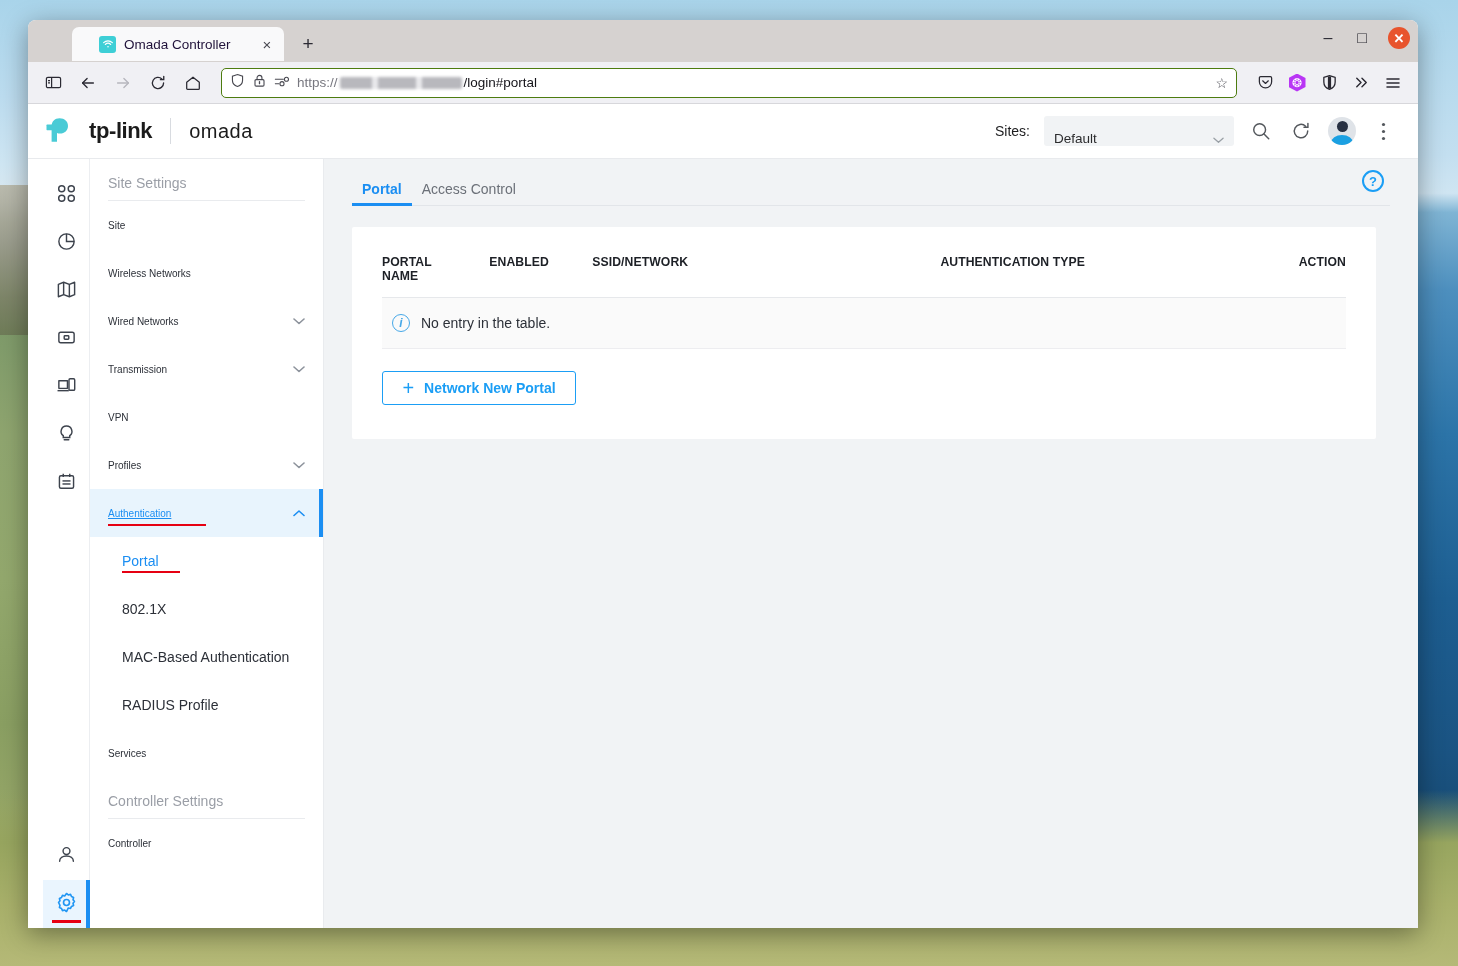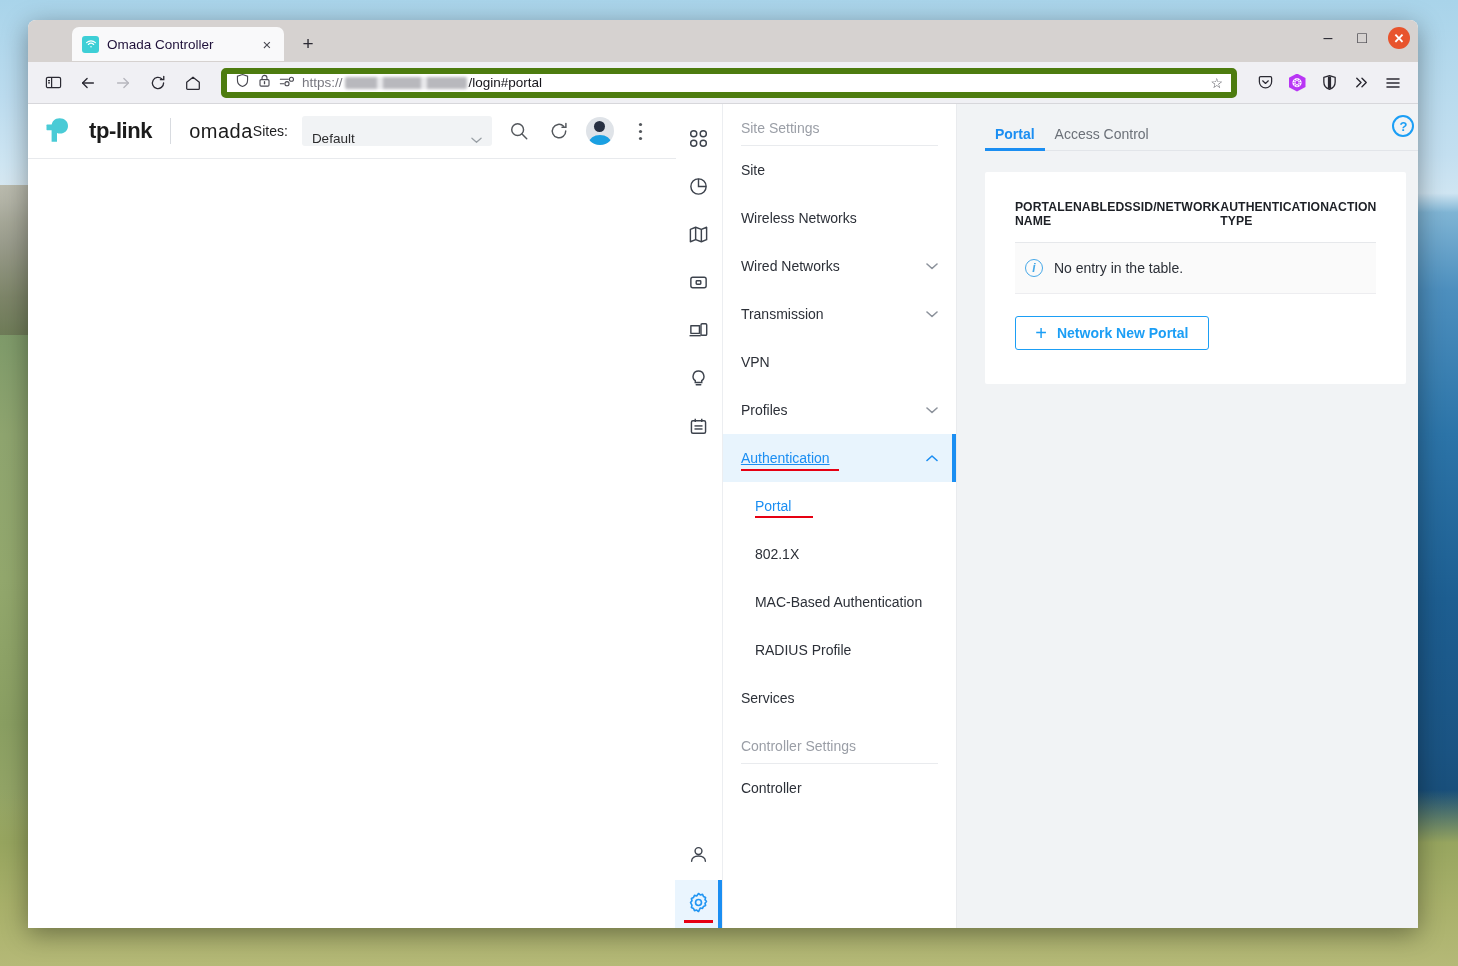--- a/index.html
+++ b/index.html
@@ -52,21 +52,21 @@
 
   
   .tabstrip {
     height: 42px; background: #d6d2d0;
     display: flex; align-items: flex-end; padding: 0 6px;
     position: relative; flex: none;
   }
   .tab {
     height: 34px; width: 212px; background: #f9f9fa;
     border-radius: 7px 7px 0 0; display: flex; align-items: center;
-    padding: 0 8px 0 10px; gap: 8px; margin-left: 38px; margin-bottom: 1px;
+    padding: 0 8px 0 27px; gap: 8px; margin-left: 38px; margin-bottom: 1px;
   }
   .tab-favicon {
     width: 17px; height: 17px; background: #3ecfd6; border-radius: 3px;
     display: flex; align-items: center; justify-content: center; flex: none;
   }
   .tab-title {
     font-size: 13.5px; color: #20123a; flex: 1;
     white-space: nowrap; overflow: hidden; text-overflow: ellipsis;
   }
   .tab-close {
@@ -95,21 +95,21 @@
     padding: 0 10px; gap: 5px; flex: none;
     border-bottom: 1px solid #d7d7db;
   }
   .navbtn {
     width: 30px; height: 30px; border-radius: 5px;
     display: flex; align-items: center; justify-content: center;
     color: #2b2a33;
   }
   .navbtn.dim { color: #b6b6bd; }
   .urlbar {
-    flex: 1; height: 30px; background: #fff; border: 6px solid #4d7c0f;
+    flex: 1; height: 30px; background: #fff; border: 1px solid #4d7c0f;
     border-radius: 5px; margin: 0 8px; display: flex; align-items: center;
     padding: 0 8px; gap: 7px;
   }
   .url-icons { display: flex; align-items: center; gap: 7px; color: #4a4a52; flex: none; }
   .url-text {
     flex: 1; font-size: 13.5px; color: #5b5b66;
     display: flex; align-items: center; white-space: nowrap;
   }
   .url-scheme { color: #77777f; }
   .url-redact {
@@ -121,21 +121,21 @@
   .star { color: #4a4a52; font-size: 14px; }
   .toolicons { display: flex; align-items: center; gap: 2px; }
   .ext-purple {
     width: 17px; height: 18px; background: #b936f5;
     clip-path: polygon(50% 0,100% 25%,100% 75%,50% 100%,0 75%,0 25%);
     display: flex; align-items: center; justify-content: center;
     color: #fff; font-size: 12px; line-height: 1;
   }
 
   
-  .app { flex: 1; display: flex; flex-direction: row; background: #fff; min-height: 0; border-radius: 19px; }
+  .app { flex: 1; display: flex; flex-direction: column; background: #fff; min-height: 0; border-radius: 19px; }
   .app-header {
     height: 55px; background: #fff; border-bottom: 1px solid #e8eaed;
     display: flex; align-items: center; padding: 0 22px 0 18px; flex: none;
   }
   .brand { display: flex; align-items: center; gap: 0; }
   .tp-logo { display: flex; align-items: center; gap: 7px; }
   .tp-text { font-size: 22px; font-weight: 700; color: #1b1b1b; letter-spacing: -.4px; }
   .brand-sep { width: 1px; height: 26px; background: #d8dbe0; margin: 0 18px; }
   .omada-text {
     font-size: 20px; font-weight: 500; color: #1b1b1b;
@@ -157,21 +157,21 @@
   }
   .avatar::before {
     content: ""; position: absolute; left: 50%; top: 4px; width: 11px; height: 11px;
     margin-left: -5.5px; border-radius: 50%; background: #273042;
   }
   .avatar::after {
     content: ""; position: absolute; left: 50%; bottom: -6px; width: 22px; height: 16px;
     margin-left: -11px; border-radius: 50% 50% 0 0; background: #1ba0e2;
   }
 
-  .app-body { flex: 1; display: flex; min-height: 0; }
+  .app-body { flex: 1; display: flex; min-height: 0; padding-left: 15px; }
 
   
   .rail {
     width: 47px; background: #fff; border-right: 1px solid #eceef1;
     display: flex; flex-direction: column; align-items: center;
     padding-top: 12px; flex: none;
   }
   .rail-item {
     width: 47px; height: 48px; display: flex; align-items: center;
     justify-content: center; color: #3d434d; position: relative;
@@ -191,21 +191,21 @@
     width: 234px; background: #fff; border-right: 1px solid #e9ebee;
     overflow: hidden; position: relative; flex: none;
   }
   .menu { padding: 0 0 0 0; }
   .menu-group-title {
     font-size: 14px; color: #9a9ea6; padding: 16px 18px 9px 18px;
   }
   .menu-divider { height: 1px; background: #e9ebee; margin: 0 18px; }
   .menu-item {
     height: 48px; display: flex; align-items: center; padding: 0 18px;
-    font-size: 14px; color: #2c3038; position: relative;
+    font-size: 10px; color: #2c3038; position: relative;
   }
   .menu-item .chev { margin-left: auto; color: #8d939c; font-size: 11px; }
   .menu-item.active {
     background: #e8f4fd; color: #1b8ef2; text-decoration: underline;
   }
   .menu-item.active::after {
     content: ""; position: absolute; right: 0; top: 0; bottom: 0; width: 4px; background: #1b8ef2;
   }
   .menu-item.active .chev { color: #1b8ef2; }
   .menu-item .redline {

